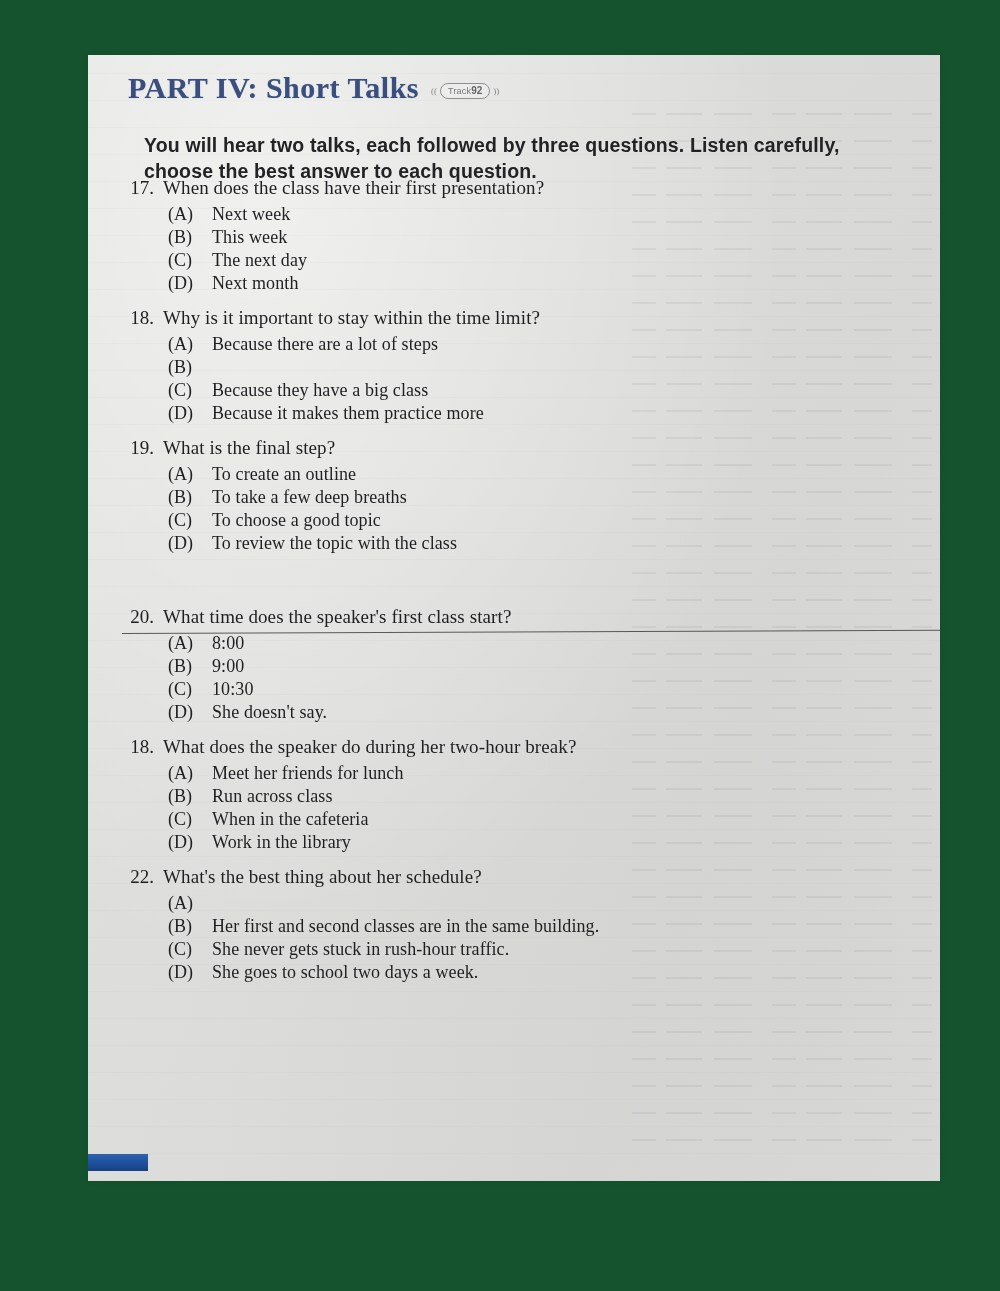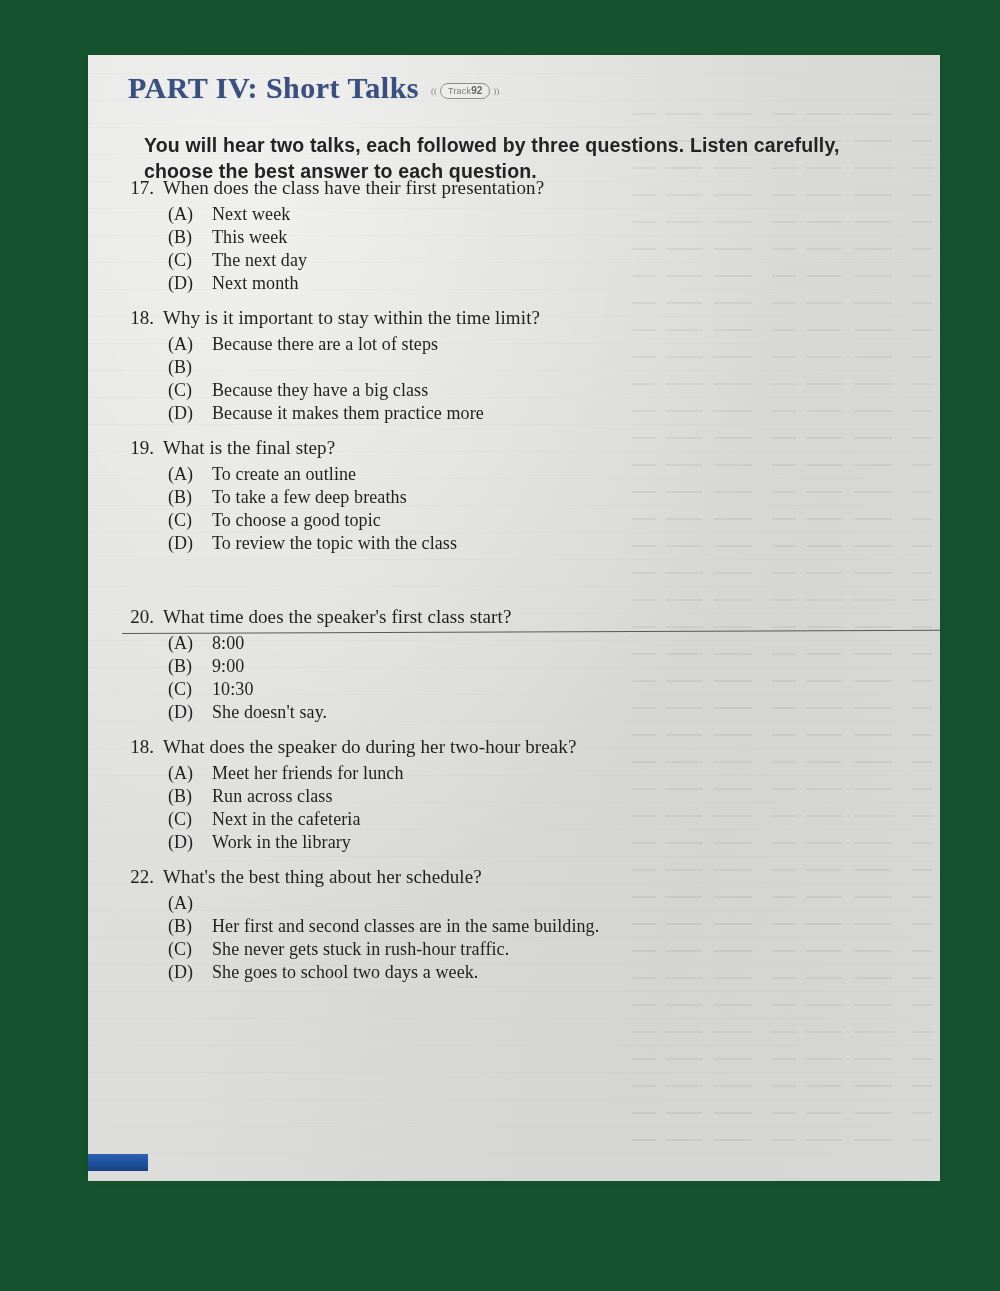--- a/index.html
+++ b/index.html
@@ -353,21 +353,21 @@
               <li class="option-row">
                 <span class="opt-letter">(A)</span>
                 <span class="opt-text">Meet her friends for lunch</span>
               </li>
               <li class="option-row">
                 <span class="opt-letter">(B)</span>
                 <span class="opt-text">Run across class</span>
               </li>
               <li class="option-row">
                 <span class="opt-letter">(C)</span>
-                <span class="opt-text">Next in the cafeteria</span>
+                <span class="opt-text">When in the cafeteria</span>
               </li>
               <li class="option-row">
                 <span class="opt-letter">(D)</span>
                 <span class="opt-text">Work in the library</span>
               </li>
             </ul>
           </div>
           <div class="question-block">
             <div class="q-row">
               <span class="q-num">22.</span>

